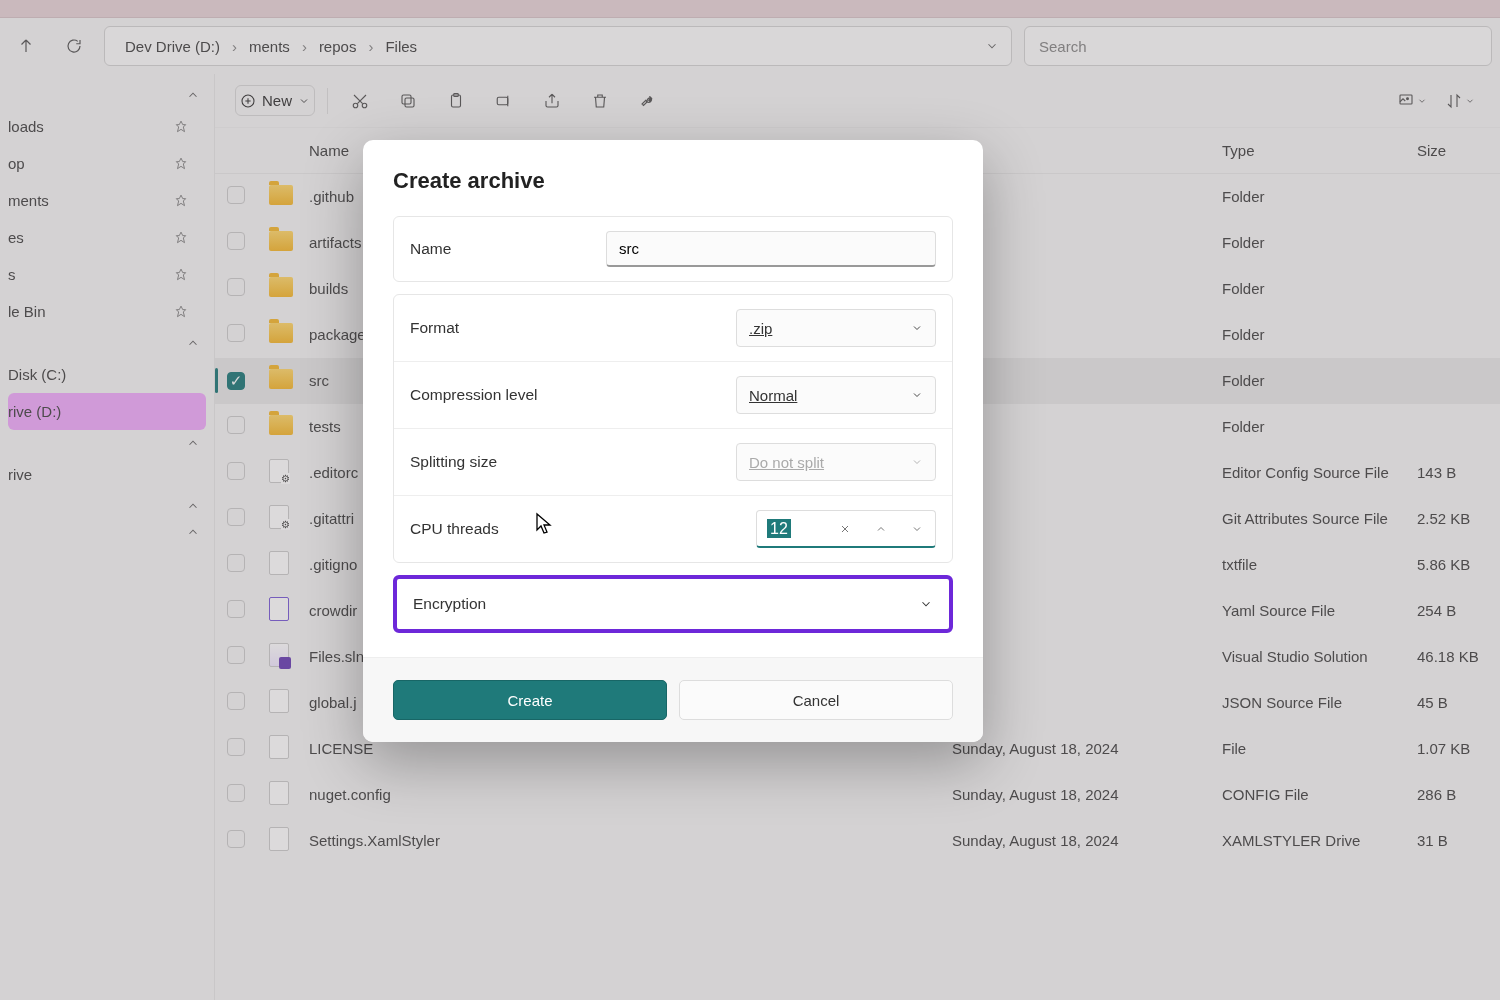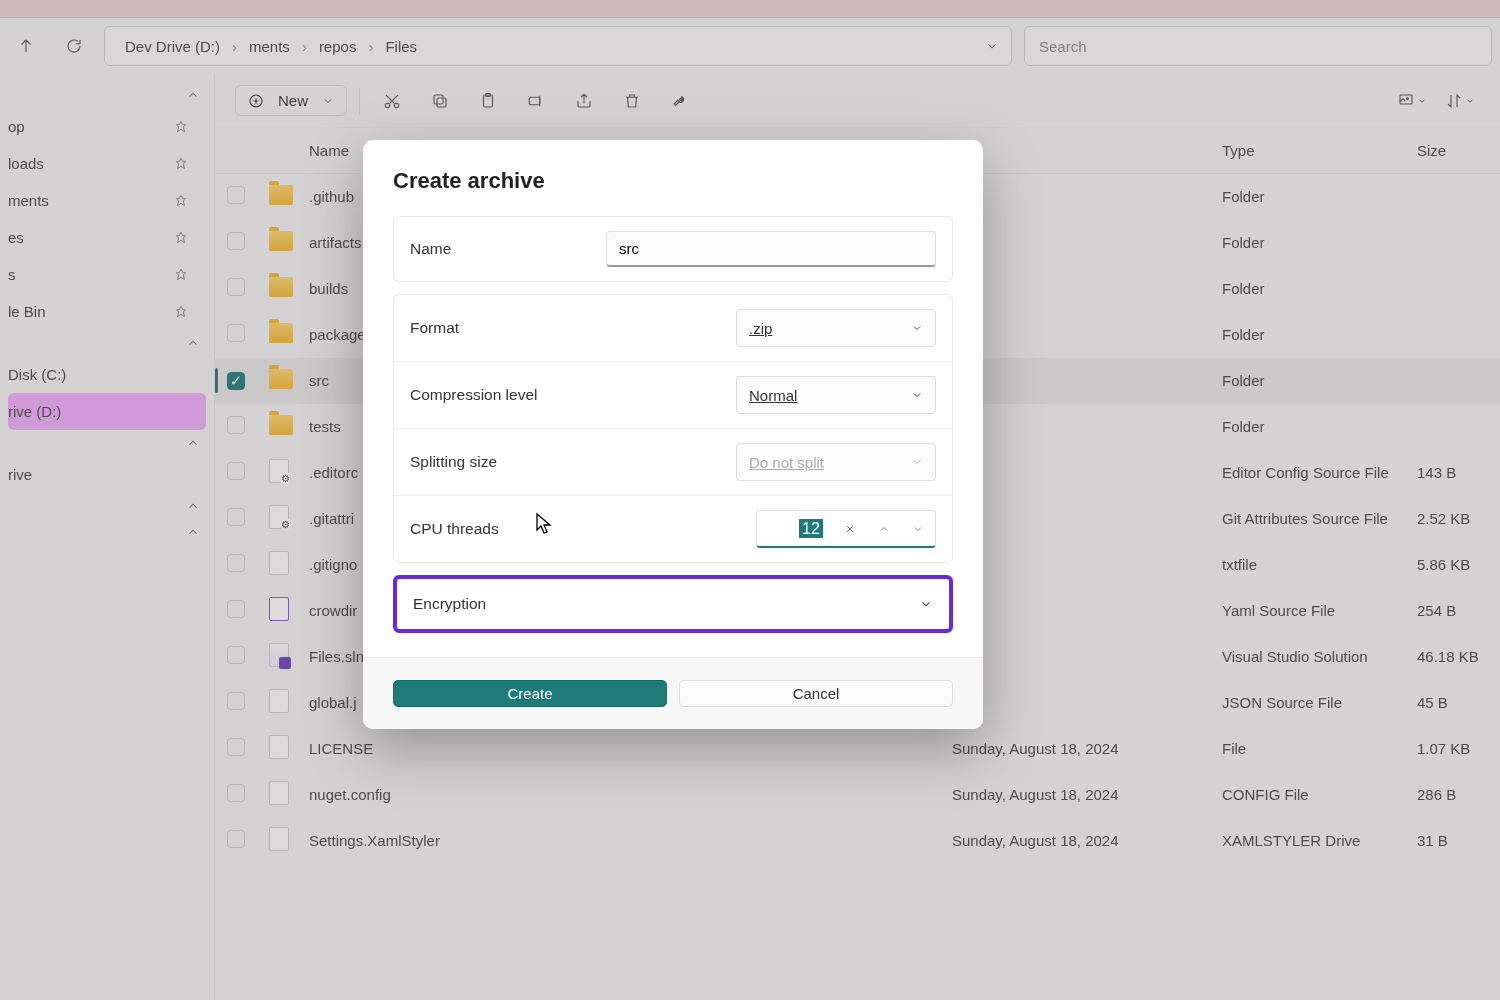--- a/index.html
+++ b/index.html
@@ -20,21 +20,21 @@
 
 .sidebar { width: 215px; border-right: 1px solid #e6e6e6; padding: 8px 0; }
 .side-header { display: flex; align-items: center; justify-content: flex-end; padding: 6px 14px; color: #666; }
 .side-item { display: flex; align-items: center; justify-content: space-between; padding: 10px 14px 10px 0; color: #444; font-size: 15px; border-radius: 6px; margin: 0 8px; }
 .side-item .label { flex: 1; overflow: hidden; white-space: nowrap; }
 .side-item .pin { color: #777; width: 18px; }
 .side-item.active { background: #f0abfc; }
 
 .content { flex: 1; display: flex; flex-direction: column; }
 .action-bar { display: flex; align-items: center; gap: 8px; height: 54px; padding: 0 20px; border-bottom: 1px solid #eee; }
-.new-btn { display: flex; align-items: center; gap: 14px; padding: 6px 12px; border: 1px solid #d8d8d8; border-radius: 6px; font-size: 15px; color: #333; }
+.new-btn { display: flex; align-items: center; gap: 6px; padding: 6px 4px; border: 1px solid #d8d8d8; border-radius: 6px; font-size: 15px; color: #333; }
 .action-icon { width: 40px; height: 36px; display: flex; align-items: center; justify-content: center; color: #555; border-radius: 4px; }
 .action-right { margin-left: auto; display: flex; gap: 8px; }
 
 .file-table { flex: 1; overflow-y: auto; }
 .ft-header { display: flex; border-bottom: 1px solid #e8e8e8; color: #444; font-size: 15px; font-weight: 400; }
 .ft-header > div { padding: 14px 12px; }
 .col-chk { width: 42px; }
 .col-icon { width: 40px; }
 .col-name { flex: 1; min-width: 300px; }
 .col-date { width: 270px; }
@@ -62,25 +62,25 @@
 .dlg-title { font-size: 22px; font-weight: 600; color: #222; margin-bottom: 22px; }
 .card { border: 1px solid #e6e6e6; border-radius: 6px; margin-bottom: 12px; }
 .field { display: flex; align-items: center; padding: 14px 16px; border-bottom: 1px solid #eee; }
 .field:last-child { border-bottom: none; }
 .field-label { flex: 1; font-size: 15.5px; color: #333; }
 .text-input { width: 330px; height: 36px; padding: 0 12px; border: 1px solid #ddd; border-bottom: 2px solid #999; border-radius: 4px; font-size: 15px; background: #fbfbfb; }
 .select { width: 200px; height: 38px; padding: 0 12px; border: 1px solid #ddd; border-radius: 4px; font-size: 15px; background: #fbfbfb; display: flex; align-items: center; justify-content: space-between; color: #333; text-decoration: underline; }
 .select.disabled { color: #aaa; }
 .num-input { width: 180px; height: 38px; border: 1px solid #ddd; border-bottom: 2px solid #1f7a7a; border-radius: 4px; display: flex; align-items: center; background: #fff; }
 .num-input .val { flex: 1; padding: 0 10px; }
-.num-input .val-sel { background: #1f7a7a; color: #fff; padding: 1px 3px; margin-left: 32px; }
+.num-input .val-sel { background: #1f7a7a; color: #fff; padding: 1px 3px; }
 .num-input .nbtn { width: 36px; height: 100%; display: flex; align-items: center; justify-content: center; color: #666; cursor: pointer; }
 .expander { display: flex; align-items: center; justify-content: space-between; padding: 16px; border: 4px solid #6d28d9; border-radius: 6px; font-size: 15.5px; color: #333; }
 .dlg-footer { display: flex; gap: 12px; padding: 22px 30px; background: #f7f7f7; border-top: 1px solid #eee; }
-.btn { flex: 1; height: 27px; border-radius: 5px; font-size: 15px; display: flex; align-items: center; justify-content: center; cursor: pointer; }
+.btn { flex: 1; height: 40px; border-radius: 5px; font-size: 15px; display: flex; align-items: center; justify-content: center; cursor: pointer; }
 .btn.primary { background: #1f7a7a; color: #fff; border: 1px solid #186666; }
 .btn.secondary { background: #fbfbfb; color: #333; border: 1px solid #ddd; }
 
 .cursor { position: absolute; left: 535px; top: 512px; z-index: 40; font-size: 20px; pointer-events: none; }
 
 svg { display: block; }
 </style>
 </head>
 <body>
 
@@ -118,29 +118,29 @@
 
 <div class="main-area">
   <div class="sidebar">
     <div class="side-header">
       <svg width="14" height="14" viewBox="0 0 24 24" fill="none" stroke="currentColor" stroke-width="1.8">
           <path d="M6 15l6-6 6 6"></path>
         </svg>
     </div>
     <div id="side-quick">
         <div class="side-item">
-          <span class="label">op</span>
+          <span class="label">loads</span>
           <span class="pin">
             <svg width="14" height="14" viewBox="0 0 24 24" fill="none" stroke="currentColor" stroke-width="1.5">
               <path d="M12 2l3 6h5l-4 4 2 8-6-4-6 4 2-8-4-4h5z"></path>
             </svg>
           </span>
         </div>
         <div class="side-item">
-          <span class="label">loads</span>
+          <span class="label">op</span>
           <span class="pin">
             <svg width="14" height="14" viewBox="0 0 24 24" fill="none" stroke="currentColor" stroke-width="1.5">
               <path d="M12 2l3 6h5l-4 4 2 8-6-4-6 4 2-8-4-4h5z"></path>
             </svg>
           </span>
         </div>
         <div class="side-item">
           <span class="label">ments</span>
           <span class="pin">
             <svg width="14" height="14" viewBox="0 0 24 24" fill="none" stroke="currentColor" stroke-width="1.5">

